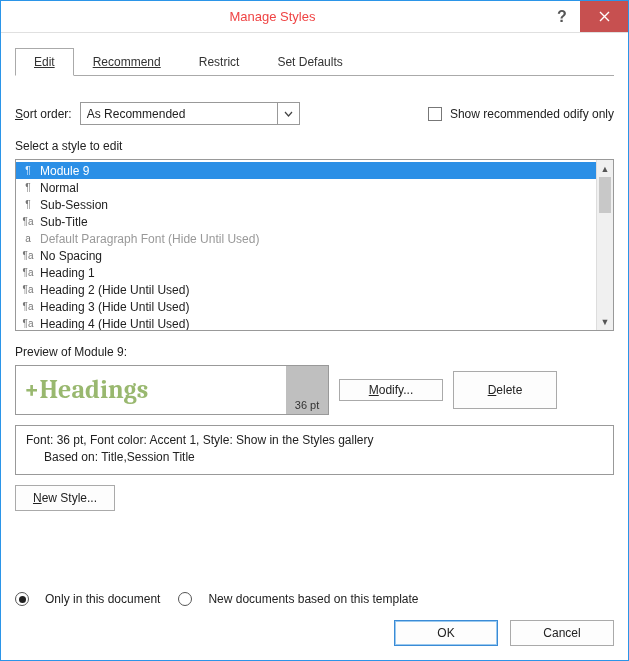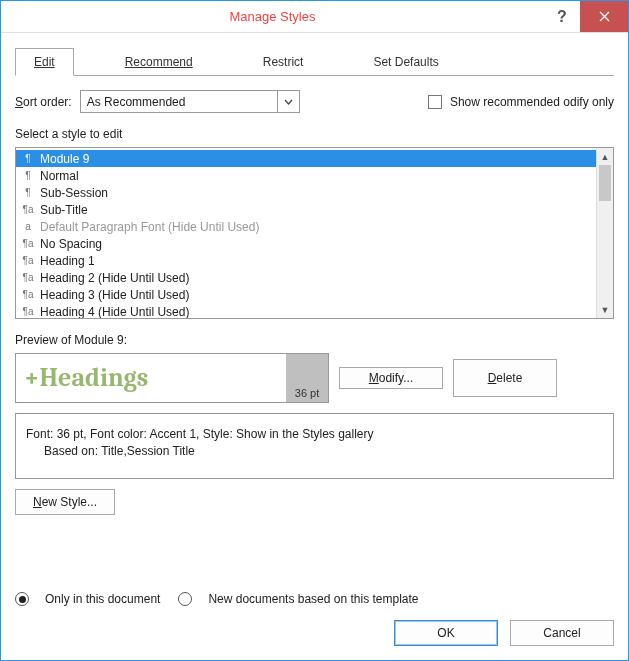--- a/index.html
+++ b/index.html
@@ -33,22 +33,21 @@
     display: flex; align-items: center; justify-content: center;
     font-size: 16px;
   }
   .body {
     flex: 1; padding: 14px 14px 14px 14px;
     display: flex; flex-direction: column;
     font-size: 12px; color: #222;
   }
   .tabs {
     display: flex; border-bottom: 1px solid #aaa;
-    margin-bottom: 14px;
-    gap: 32px;
+    margin-bottom: 26px;
   }
   .tab {
     padding: 6px 18px;
     border: 1px solid transparent;
     border-bottom: none;
     position: relative; top: 1px;
     color: #333; font-size: 12px;
   }
   .tab.active {
     border-color: #aaa; background: #fff;
@@ -112,21 +111,21 @@
     color:#333; font-size:11px; padding-bottom:3px;
   }
   .btn {
     border:1px solid #aaa; background:#fdfdfd;
     height:26px; display:flex; align-items:center; justify-content:center;
     font-size:12px; color:#222; padding: 0 8px;
   }
   .btn-wide { width:104px; }
   .desc-box {
     margin-top:10px; border:1px solid #999; background:#fff;
-    padding:12px 10px; height:66px; font-size:12px; line-height:1.4;
+    padding:6px 10px; height:50px; font-size:12px; line-height:1.4;
   }
   .desc-line2 { padding-left: 18px; }
   .newstyle-row { margin-top:10px;text-align:right; }
   .radio-row { display:flex; gap:18px; align-items:center; margin-top:auto; padding-top:24px; padding-bottom:14px;}
   .radio {
     width:14px; height:14px; border-radius:50%; border:1px solid #555;
     display:inline-flex; align-items:center; justify-content:center; background:#fff;
     flex-shrink:0;
   }
   .radio.checked::after {

